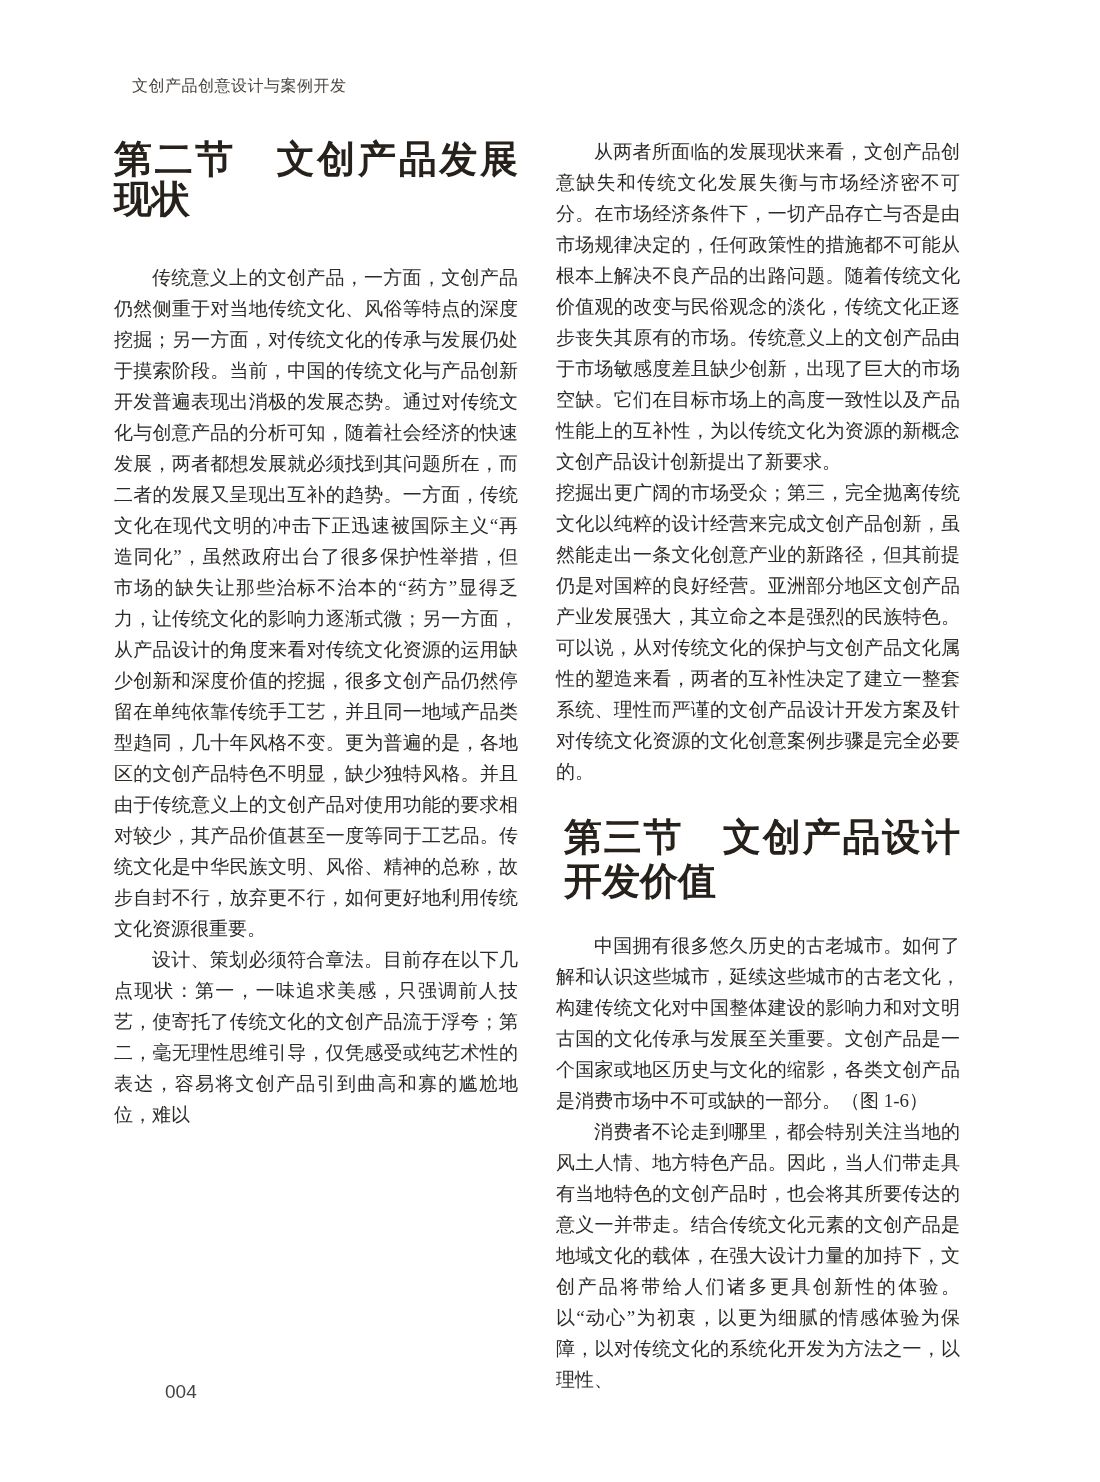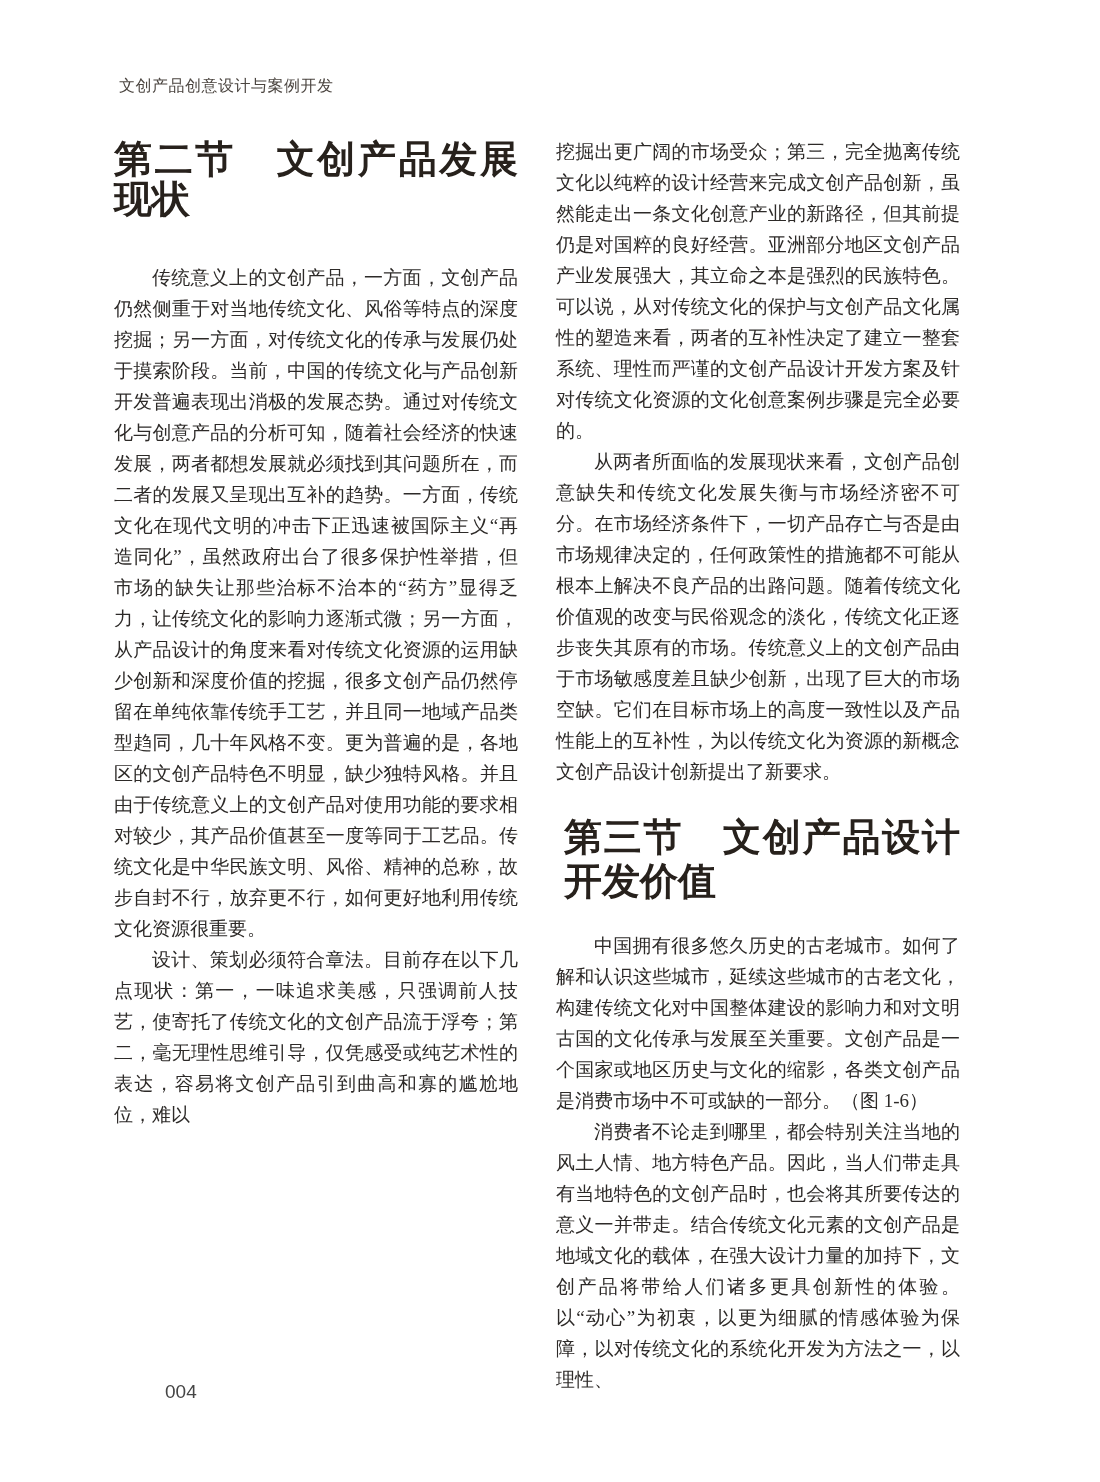--- a/index.html
+++ b/index.html
@@ -9,21 +9,21 @@
   }
   body {
     position: relative;
     width: 1100px;
     height: 1482px;
     overflow: hidden;
     font-family: "Liberation Serif", "DejaVu Serif", serif;
   }
   .running-header {
     position: absolute;
-    left: 119px;
+    left: 132px;
     top: 76px;
     font-family: Liberation Serif, serif;
     font-size: 16px;
     letter-spacing: 0.5px;
     color: #4b4540;
   }
   .column {
     position: absolute;
     width: 404px;
   }
@@ -69,20 +69,20 @@
 
 <div class="running-header">文创产品创意设计与案例开发</div>
 
 <div class="column col-left">
   <h1 class="section-title">第二节　文创产品发展现状</h1>
   <p class="body-par">传统意义上的文创产品，一方面，文创产品仍然侧重于对当地传统文化、风俗等特点的深度挖掘；另一方面，对传统文化的传承与发展仍处于摸索阶段。当前，中国的传统文化与产品创新开发普遍表现出消极的发展态势。通过对传统文化与创意产品的分析可知，随着社会经济的快速发展，两者都想发展就必须找到其问题所在，而二者的发展又呈现出互补的趋势。一方面，传统文化在现代文明的冲击下正迅速被国际主义“再造同化”，虽然政府出台了很多保护性举措，但市场的缺失让那些治标不治本的“药方”显得乏力，让传统文化的影响力逐渐式微；另一方面，从产品设计的角度来看对传统文化资源的运用缺少创新和深度价值的挖掘，很多文创产品仍然停留在单纯依靠传统手工艺，并且同一地域产品类型趋同，几十年风格不变。更为普遍的是，各地区的文创产品特色不明显，缺少独特风格。并且由于传统意义上的文创产品对使用功能的要求相对较少，其产品价值甚至一度等同于工艺品。传统文化是中华民族文明、风俗、精神的总称，故步自封不行，放弃更不行，如何更好地利用传统文化资源很重要。</p>
   <p class="body-par">设计、策划必须符合章法。目前存在以下几点现状：第一，一味追求美感，只强调前人技艺，使寄托了传统文化的文创产品流于浮夸；第二，毫无理性思维引导，仅凭感受或纯艺术性的表达，容易将文创产品引到曲高和寡的尴尬地位，难以</p>
 </div>
 
 <div class="column col-right">
+  <p class="body-par">从两者所面临的发展现状来看，文创产品创意缺失和传统文化发展失衡与市场经济密不可分。在市场经济条件下，一切产品存亡与否是由市场规律决定的，任何政策性的措施都不可能从根本上解决不良产品的出路问题。随着传统文化价值观的改变与民俗观念的淡化，传统文化正逐步丧失其原有的市场。传统意义上的文创产品由于市场敏感度差且缺少创新，出现了巨大的市场空缺。它们在目标市场上的高度一致性以及产品性能上的互补性，为以传统文化为资源的新概念文创产品设计创新提出了新要求。</p>
   <p class="body-par no-indent">挖掘出更广阔的市场受众；第三，完全抛离传统文化以纯粹的设计经营来完成文创产品创新，虽然能走出一条文化创意产业的新路径，但其前提仍是对国粹的良好经营。亚洲部分地区文创产品产业发展强大，其立命之本是强烈的民族特色。可以说，从对传统文化的保护与文创产品文化属性的塑造来看，两者的互补性决定了建立一整套系统、理性而严谨的文创产品设计开发方案及针对传统文化资源的文化创意案例步骤是完全必要的。</p>
-  <p class="body-par">从两者所面临的发展现状来看，文创产品创意缺失和传统文化发展失衡与市场经济密不可分。在市场经济条件下，一切产品存亡与否是由市场规律决定的，任何政策性的措施都不可能从根本上解决不良产品的出路问题。随着传统文化价值观的改变与民俗观念的淡化，传统文化正逐步丧失其原有的市场。传统意义上的文创产品由于市场敏感度差且缺少创新，出现了巨大的市场空缺。它们在目标市场上的高度一致性以及产品性能上的互补性，为以传统文化为资源的新概念文创产品设计创新提出了新要求。</p>
   <h1 class="section-title">第三节　文创产品设计开发价值</h1>
   <p class="body-par">中国拥有很多悠久历史的古老城市。如何了解和认识这些城市，延续这些城市的古老文化，构建传统文化对中国整体建设的影响力和对文明古国的文化传承与发展至关重要。文创产品是一个国家或地区历史与文化的缩影，各类文创产品是消费市场中不可或缺的一部分。（图 1-6）</p>
   <p class="body-par">消费者不论走到哪里，都会特别关注当地的风土人情、地方特色产品。因此，当人们带走具有当地特色的文创产品时，也会将其所要传达的意义一并带走。结合传统文化元素的文创产品是地域文化的载体，在强大设计力量的加持下，文创产品将带给人们诸多更具创新性的体验。以“动心”为初衷，以更为细腻的情感体验为保障，以对传统文化的系统化开发为方法之一，以理性、</p>
 </div>
 
 <div class="page-number">004</div>
 
 </body></html>

